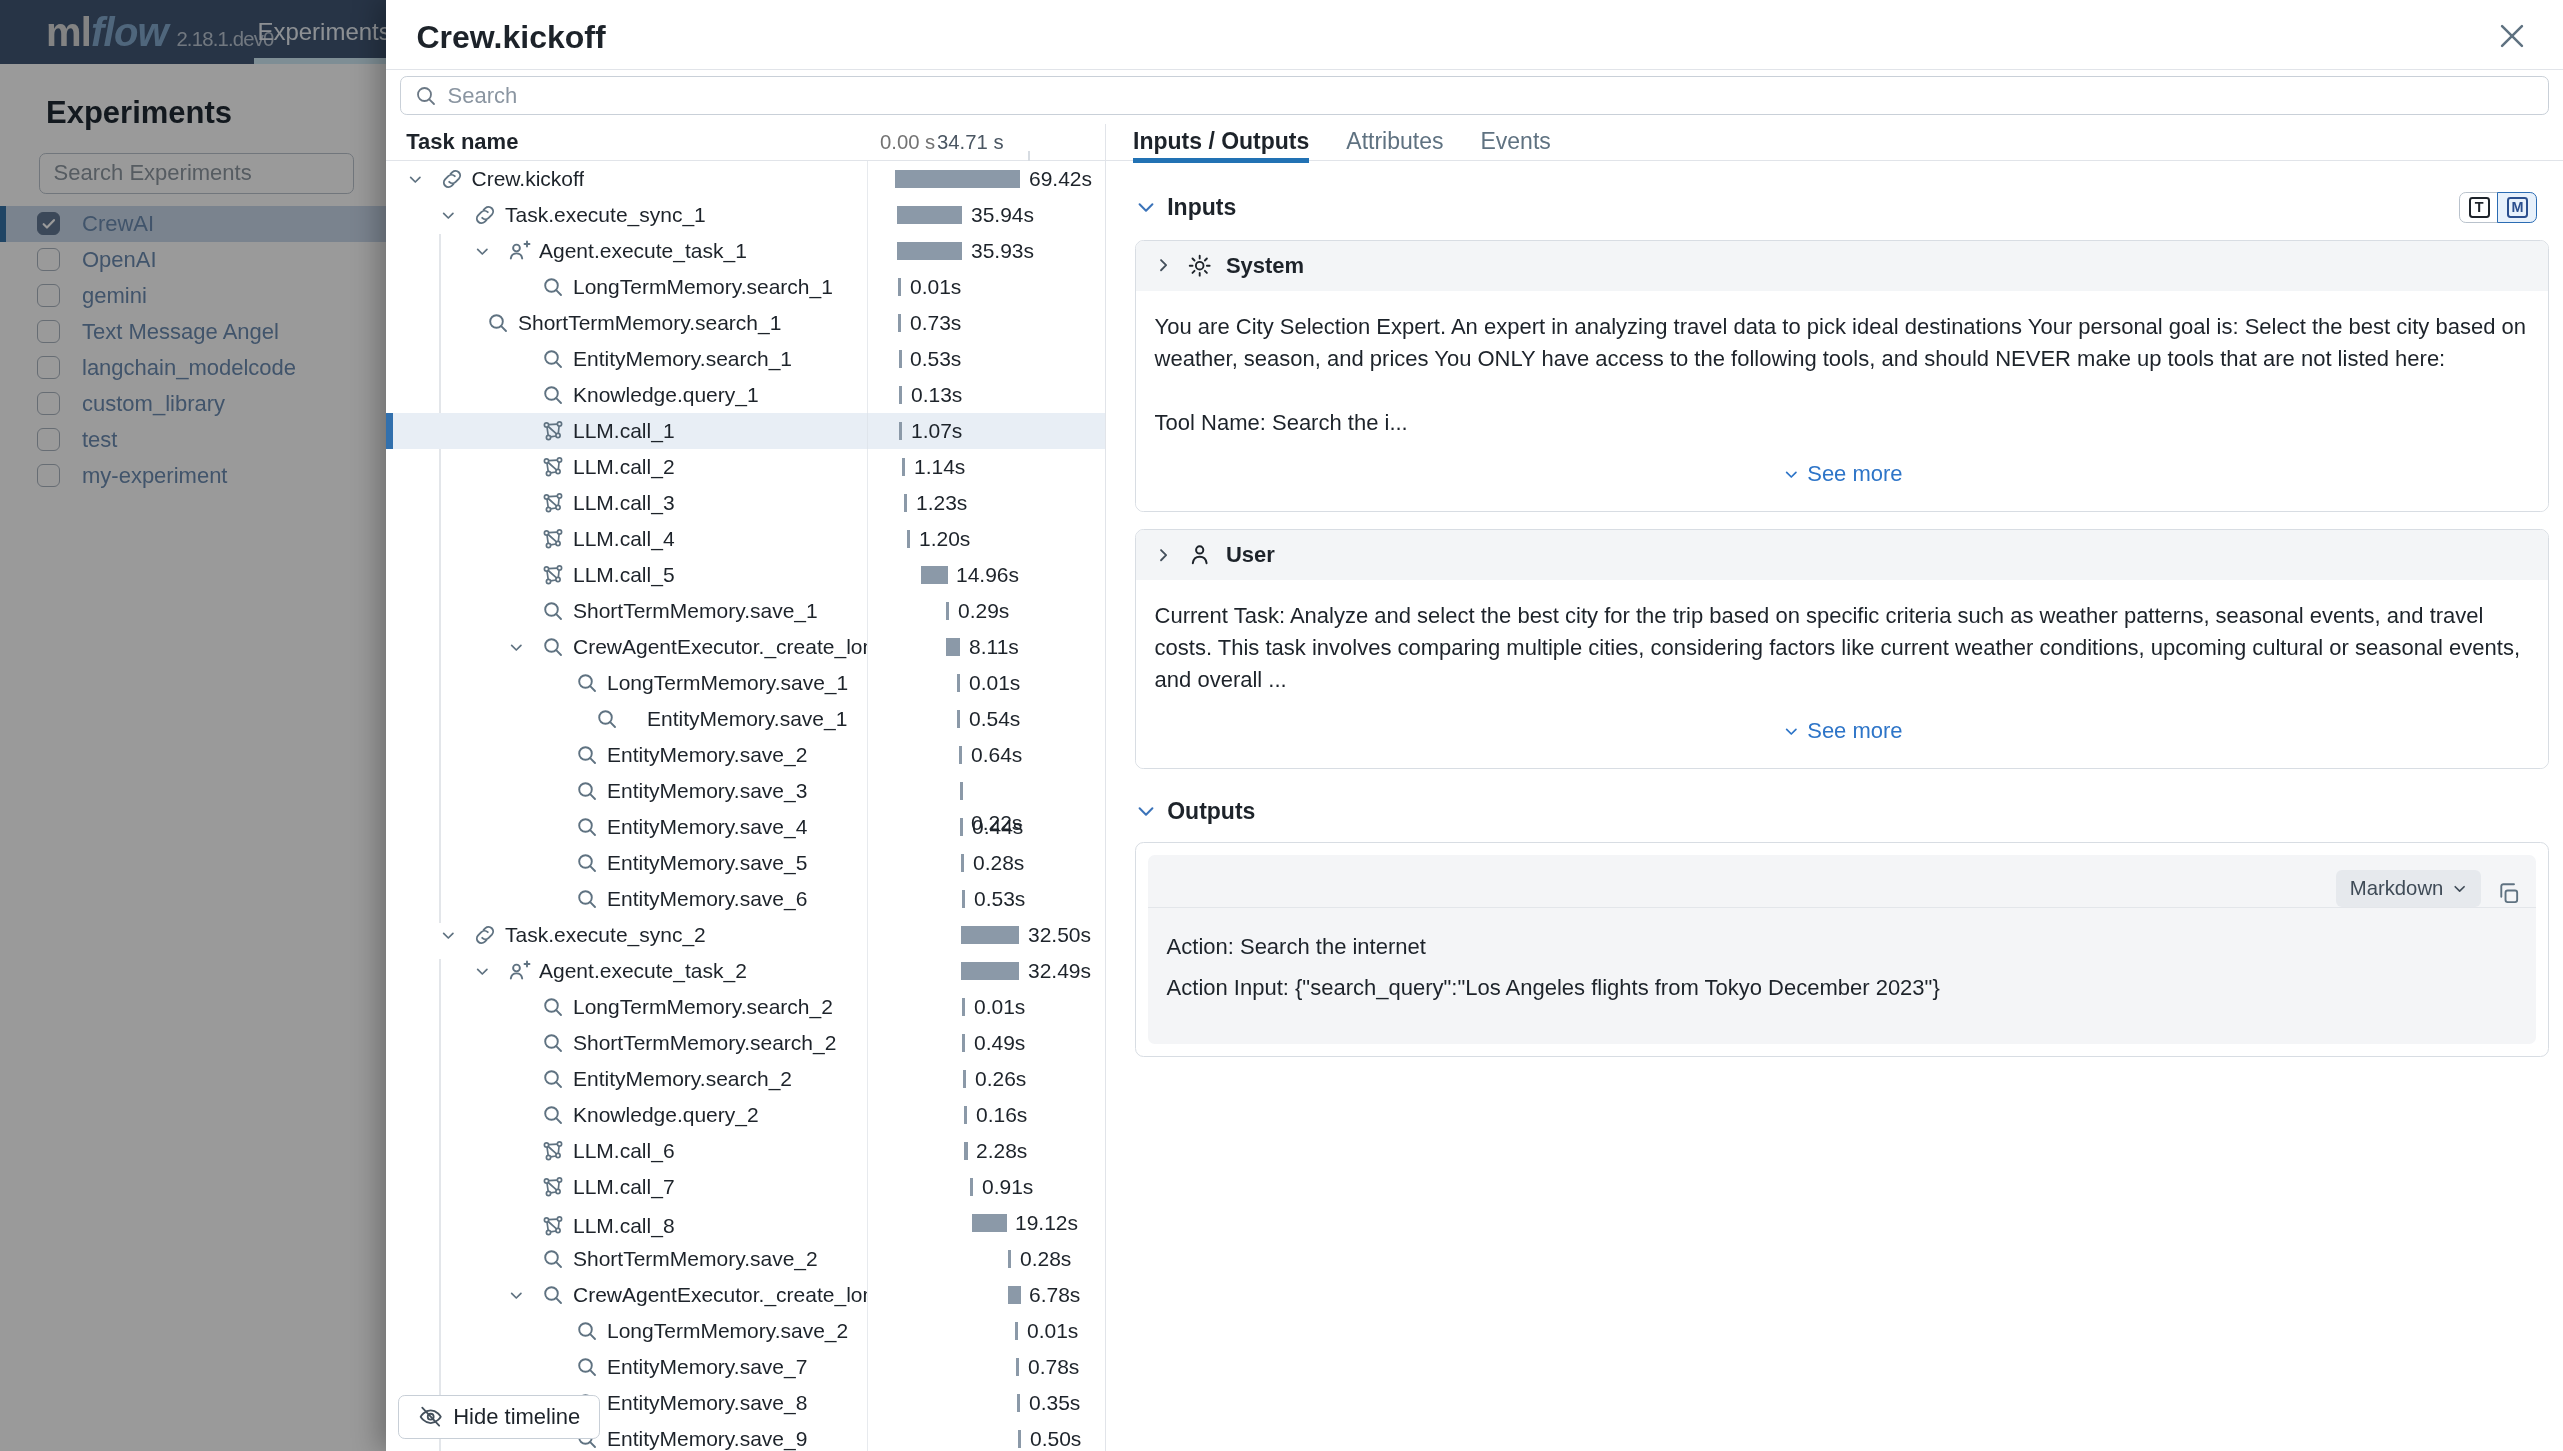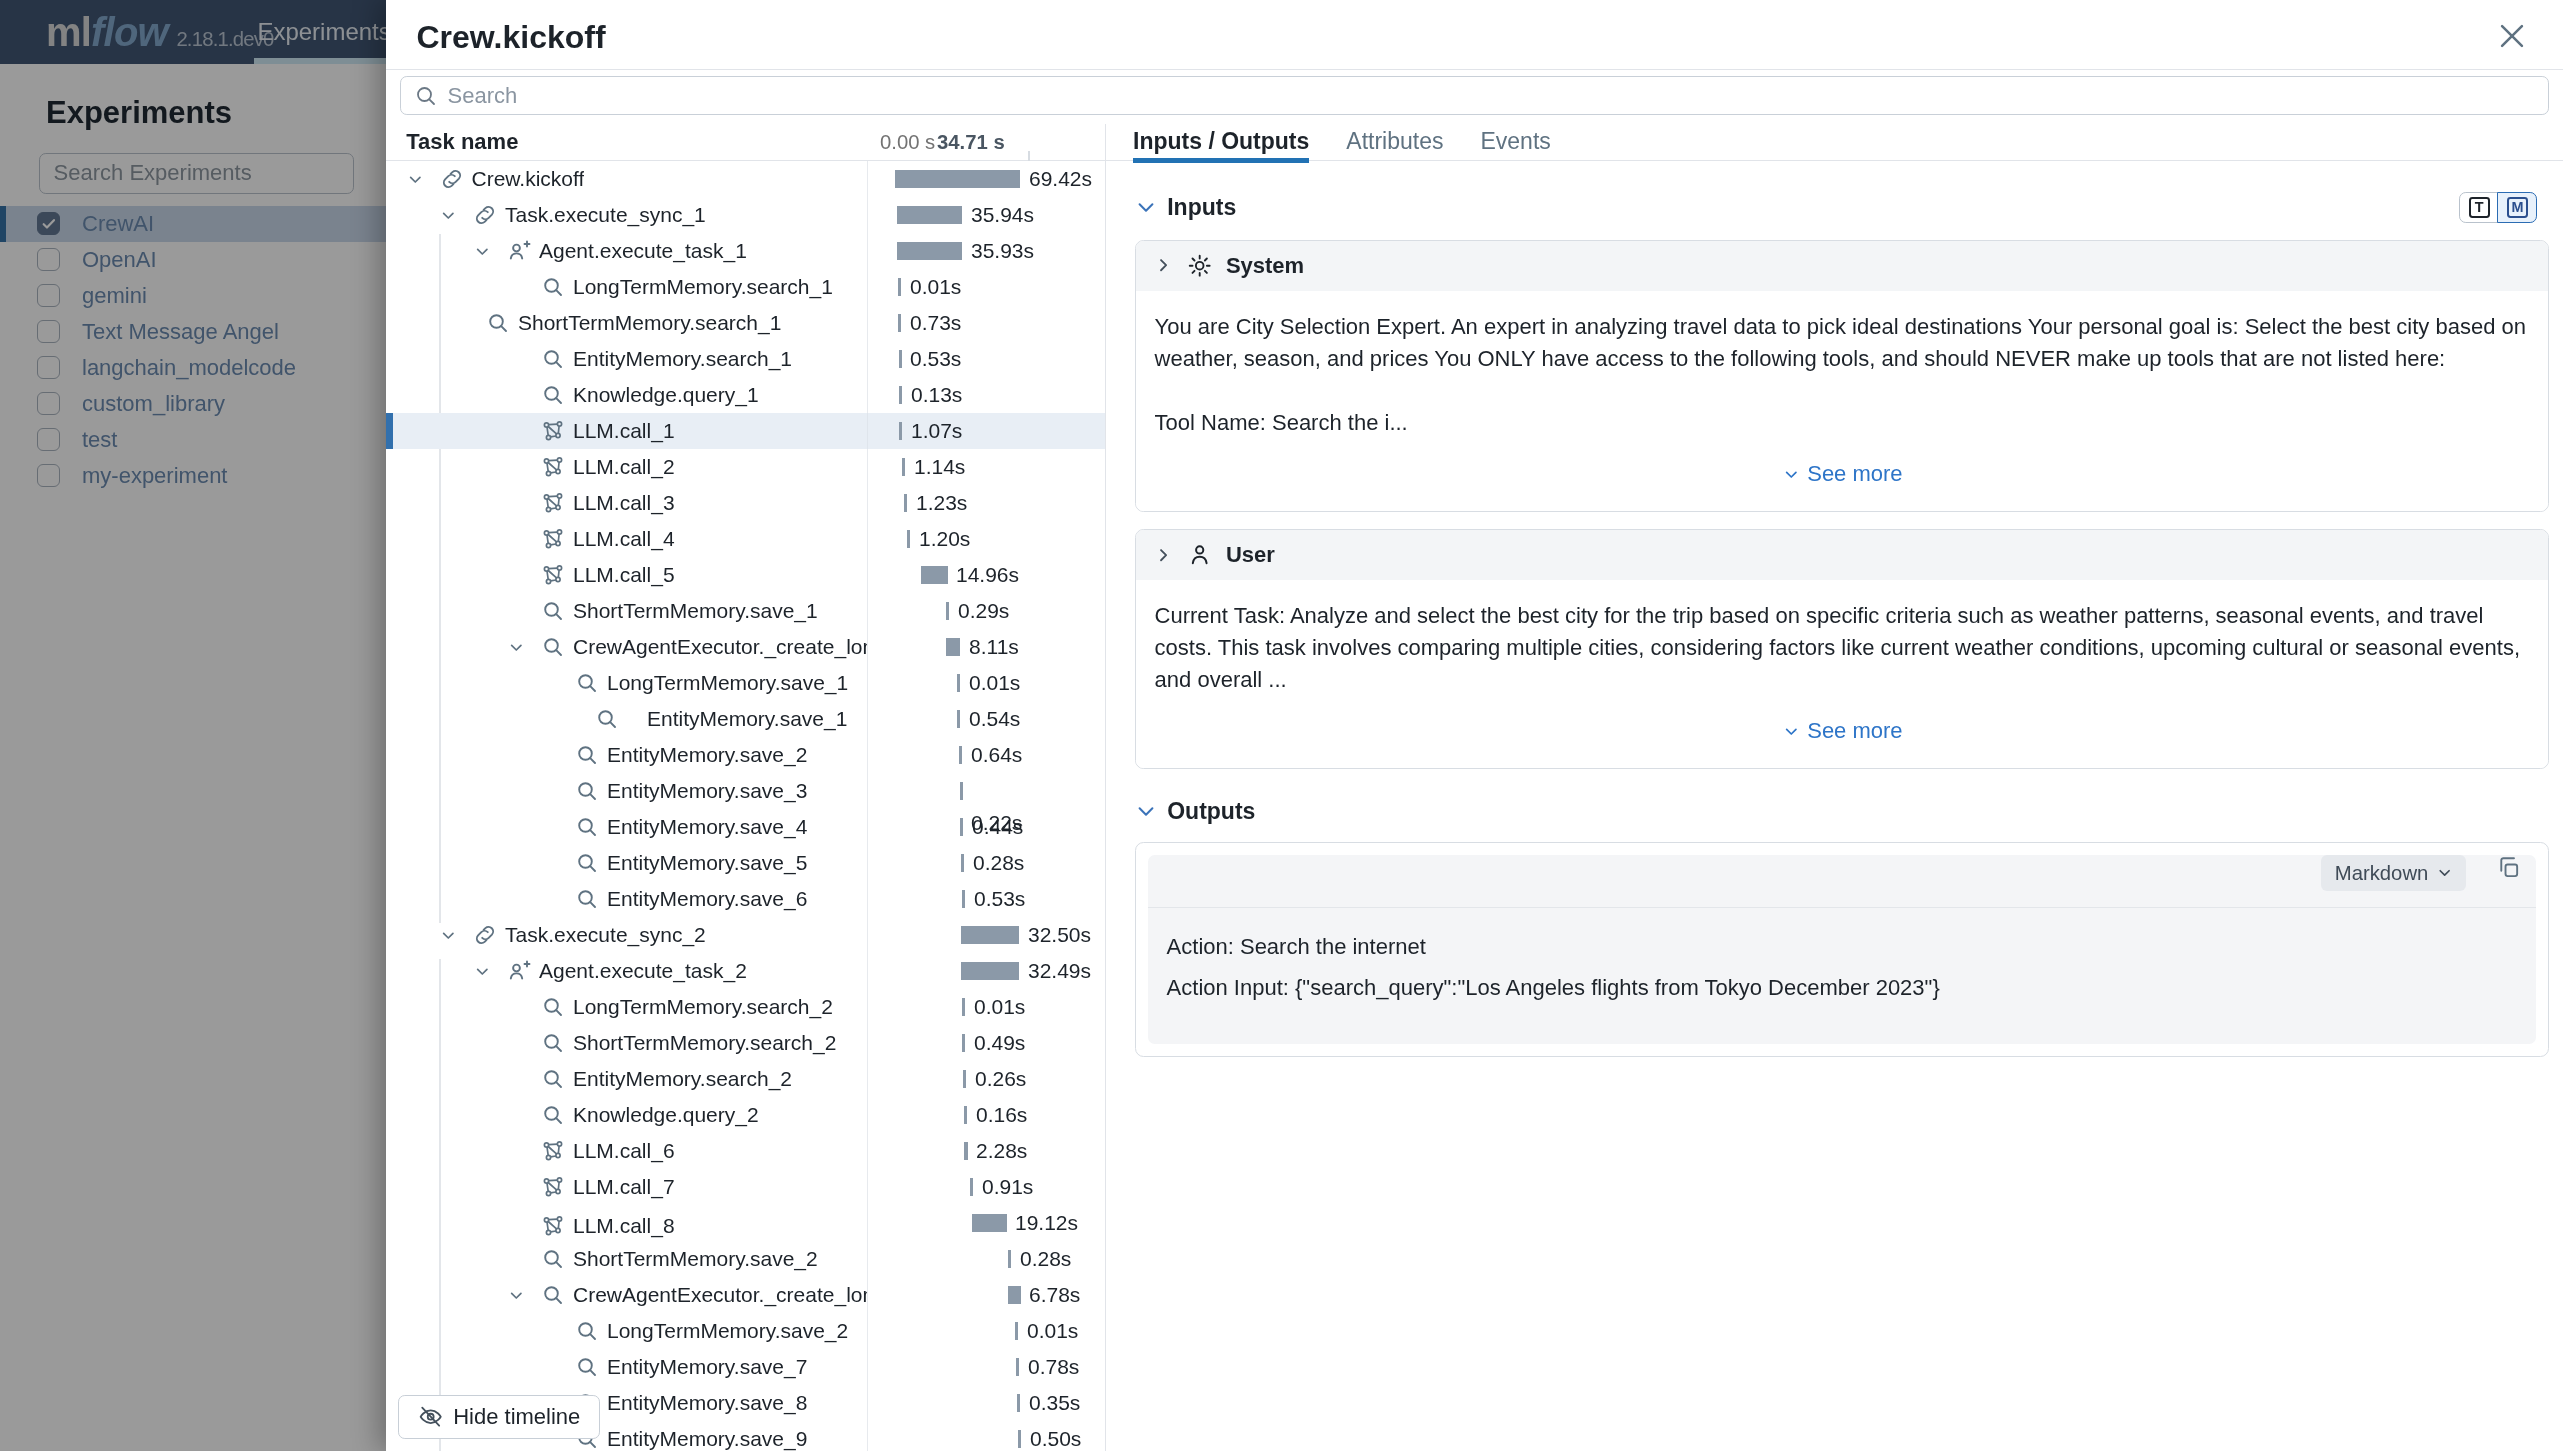--- a/index.html
+++ b/index.html
@@ -41,21 +41,21 @@
   .msearch .sic { position:absolute; left:13.6px; top:6.8px; width:24px; height:24px; color:#6b7885; }
   .msearch .ph { position:absolute; left:47px; top:6px; font-size:22px; color:#8a95a1; }
 
   .band { position:absolute; left:0; right:0; top:124px; height:37px; border-bottom:1.7px solid #e1e4e9; }
 
   
   .pane-left  { position:absolute; left:0; top:124px; width:719px; bottom:0; }
   .pl-head { position:absolute; left:0; right:0; top:0; height:37px; }
   .pl-head .col-title { position:absolute; left:20.3px; top:5.1px; font-size:22px; font-weight:bold; }
   .pl-head .tick0 { position:absolute; left:494px; top:6.8px; font-size:20.3px; color:#737373; }
-  .pl-head .tick1 { position:absolute; left:551px; top:6.8px; font-size:20.3px; color:#4a5662;font-weight:bold; }
+  .pl-head .tick1 { position:absolute; left:551px; top:6.8px; font-size:20.3px; color:#4a5662; }
   .pl-head .tickline { position:absolute; left:642px; bottom:0; width:1.7px; height:10.2px; background:#d7dce2; }
   .tree { position:absolute; left:0; right:0; top:37px; bottom:0; overflow:hidden; }
   .guide { position:absolute; width:1.7px; background:#e3e6ea; left:53px; z-index:0; }
   .trow { position:relative; height:36px; display:flex; z-index:1; }
   .trow.sel { background:#e8eef5; }
   .trow.sel::before { content:""; position:absolute; left:0; top:0; bottom:0; width:6.8px; background:#3270ad; z-index:2; }
   .tname { width:481px; flex:0 0 auto; display:flex; align-items:center; overflow:hidden; }
   .chevslot { width:34px; flex:0 0 auto; display:flex; align-items:center; justify-content:flex-start; color:#5f7281; }
   .chevslot svg { width:18.6px; height:18.6px; }
   .ricon { width:32px; flex:0 0 auto; color:#5f7281; display:flex; align-items:center; }
@@ -94,21 +94,21 @@
   .card-head .cic { width:25.4px; height:25.4px; color:#1d232a; }
   .card-head .rt { font-size:22px; font-weight:bold; }
   .card-body { padding:20.3px 18.6px 13.6px 18.6px; background:#fff; }
   .card-body p { font-size:22px; line-height:32px; margin-bottom:32px; }
   .card-body p.last { margin-bottom:6.8px; }
   .see-more { display:flex; align-items:center; justify-content:center; gap:6.8px; padding:15.3px 0 10.2px 0; color:#2e75c8; font-size:22px; cursor:pointer; }
   .see-more svg { width:18.6px; height:18.6px; }
 
   .out-card { margin-top:17px; margin-bottom:25.4px; border:1.7px solid #d8dde3; border-radius:8.5px; padding:12px; }
   .out-inner { background:#f4f5f7; border-radius:6.8px; overflow:hidden; }
-  .out-head { display:flex; align-items:flex-start; justify-content:flex-end; gap:30px; height:53px; padding:0 15.3px; border-bottom:1.7px solid #e3e6ea; }
+  .out-head { display:flex; align-items:flex-end; justify-content:flex-end; gap:15px; height:53px; padding:0 15.3px; border-bottom:1.7px solid #e3e6ea; }
   .md-chip { display:flex; align-items:center; gap:8.5px; background:#e6e9ed; border-radius:6px; padding:6.8px 13.6px; font-size:20.3px; color:#3f4b57; cursor:pointer; }
   .md-chip svg { width:15.3px; height:15.3px; }
   .copy-btn { width:25.4px; height:25.4px; color:#5f7281; cursor:pointer; }
   .out-body { padding:24px 18.6px 30.5px 18.6px; }
   .out-body .oline { font-size:22px; line-height:29px; margin-bottom:12px; }
 </style>
 </head>
 <body>
 
 <div class="stage">

